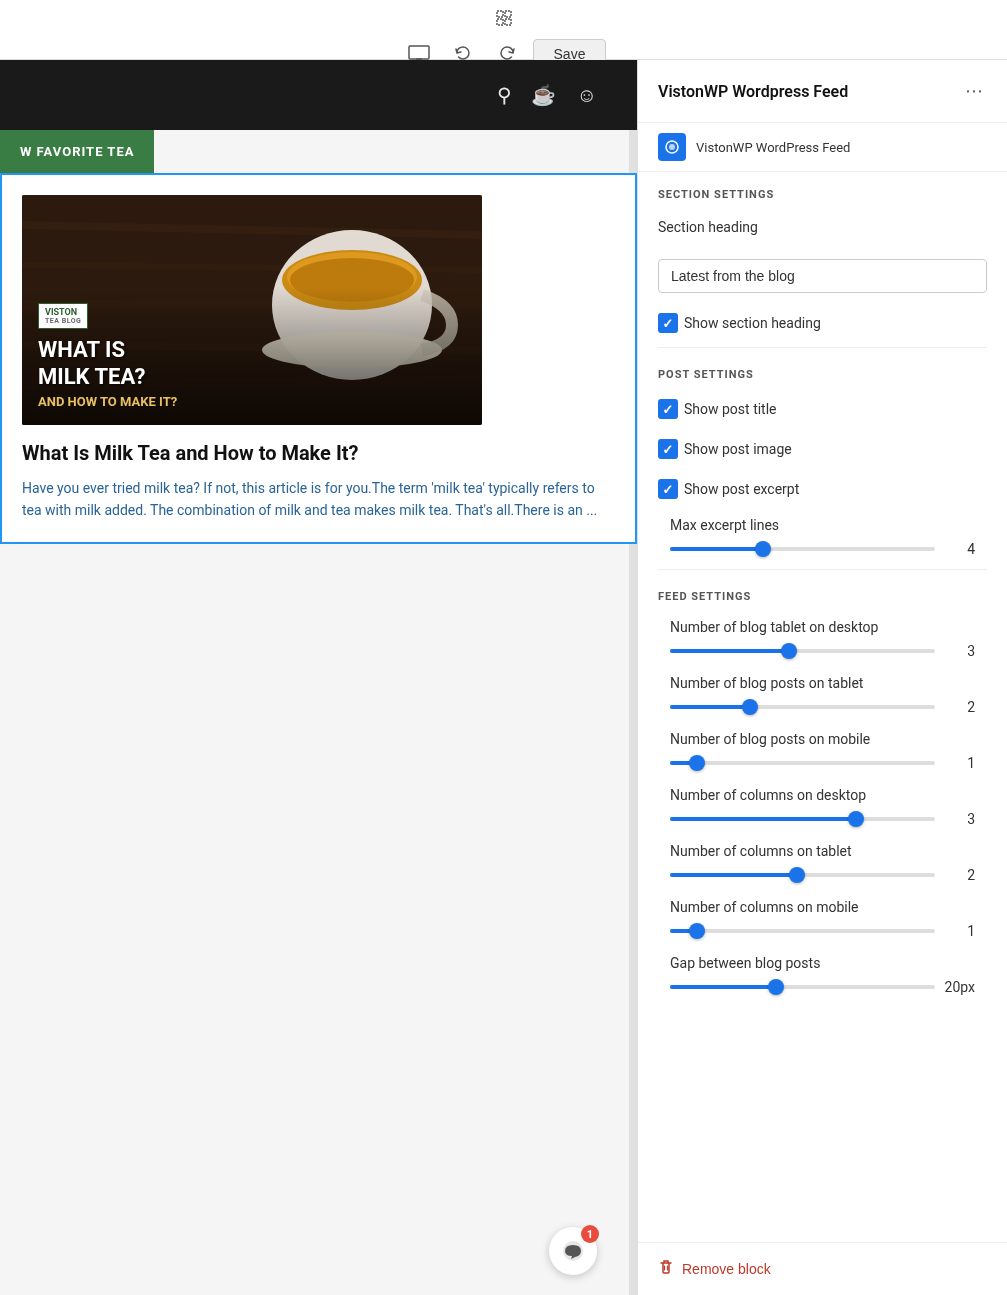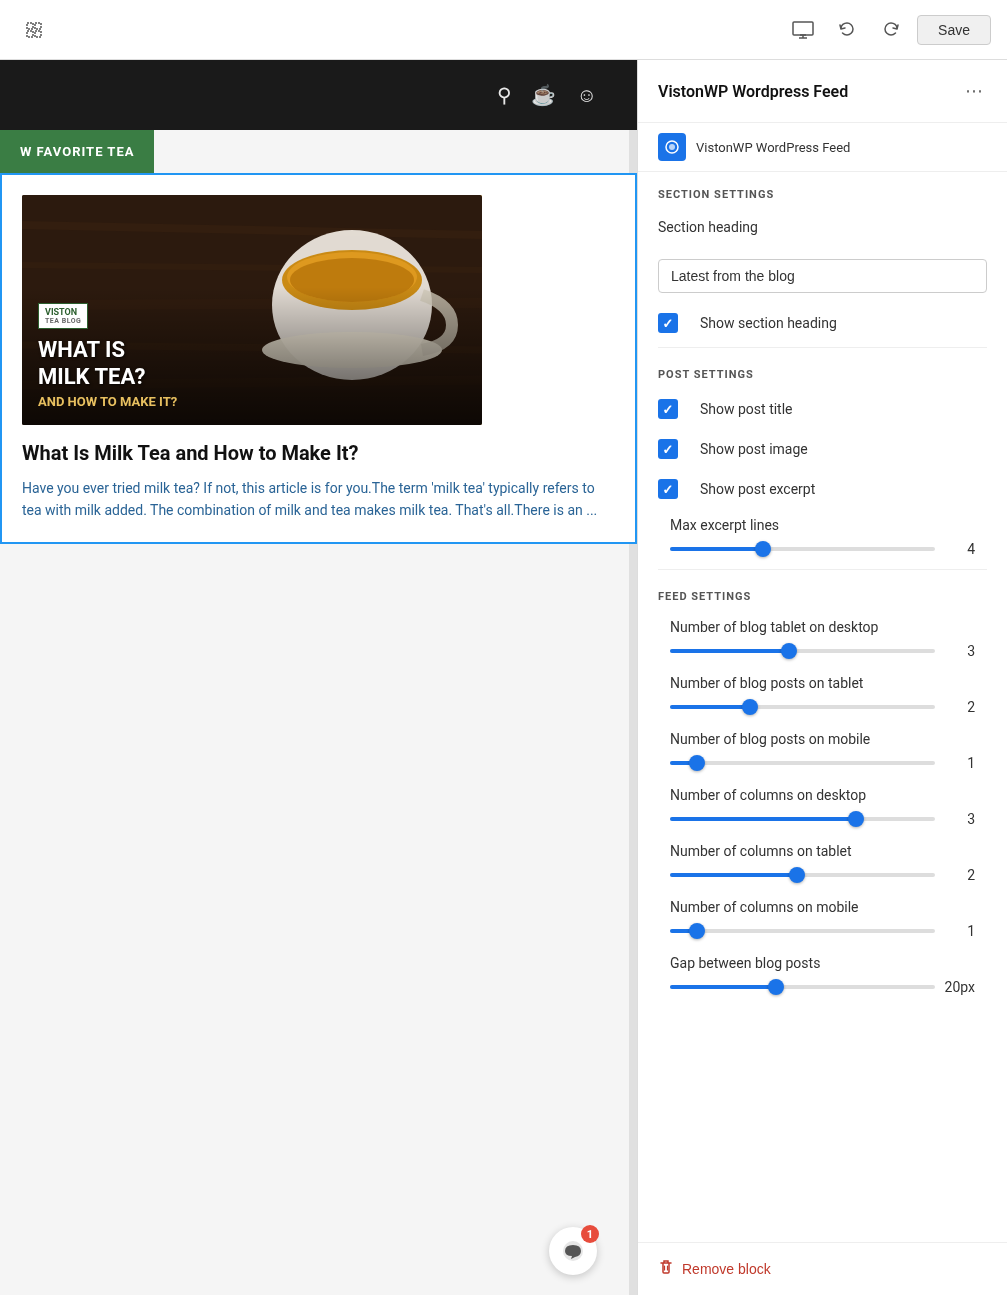--- a/index.html
+++ b/index.html
@@ -13,22 +13,23 @@
     }
 
     
     .toolbar {
       height: 60px;
       background: #fff;
       border-bottom: 1px solid #ddd;
       display: flex;
       align-items: center;
       justify-content: space-between;
-      padding: 0 16px;
+      padding: 0 24px;
       flex-shrink: 0;
+      flex-direction: column;
     }
     .toolbar-left { display: flex; align-items: center; gap: 8px; }
     .toolbar-center { display: flex; align-items: center; gap: 8px; }
 
     .tool-icon-btn {
       width: 36px; height: 36px;
       border: none; background: none;
       cursor: pointer;
       display: flex; align-items: center; justify-content: center;
       border-radius: 4px;
@@ -309,21 +310,21 @@
       border-radius: 4px;
       font-size: 14px;
       color: #333;
       outline: none;
     }
 
     .checkbox-row {
       padding: 10px 20px;
       display: flex;
       align-items: center;
-      gap: 22px;
+      gap: 6px;
     }
     .checkbox-label {
       font-size: 14px;
       color: #333;
     }
 
     .checkbox-custom {
       width: 20px;
       height: 20px;
       background: #1a73e8;

